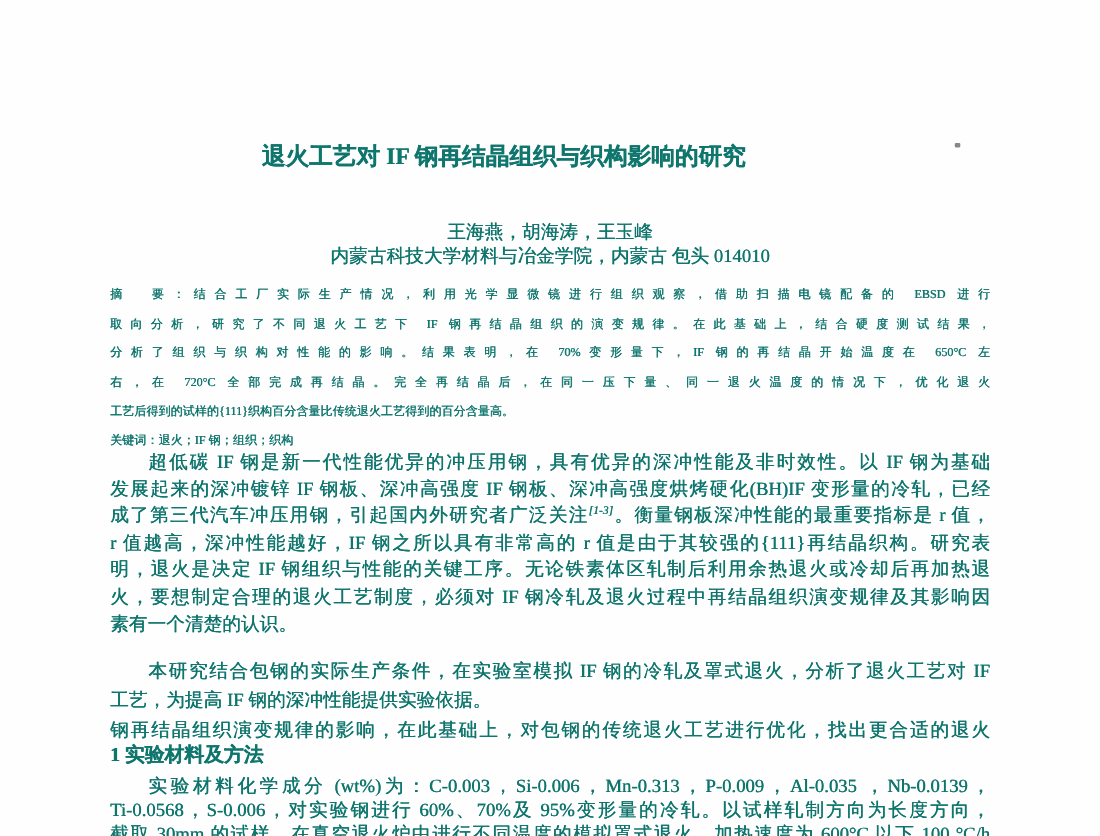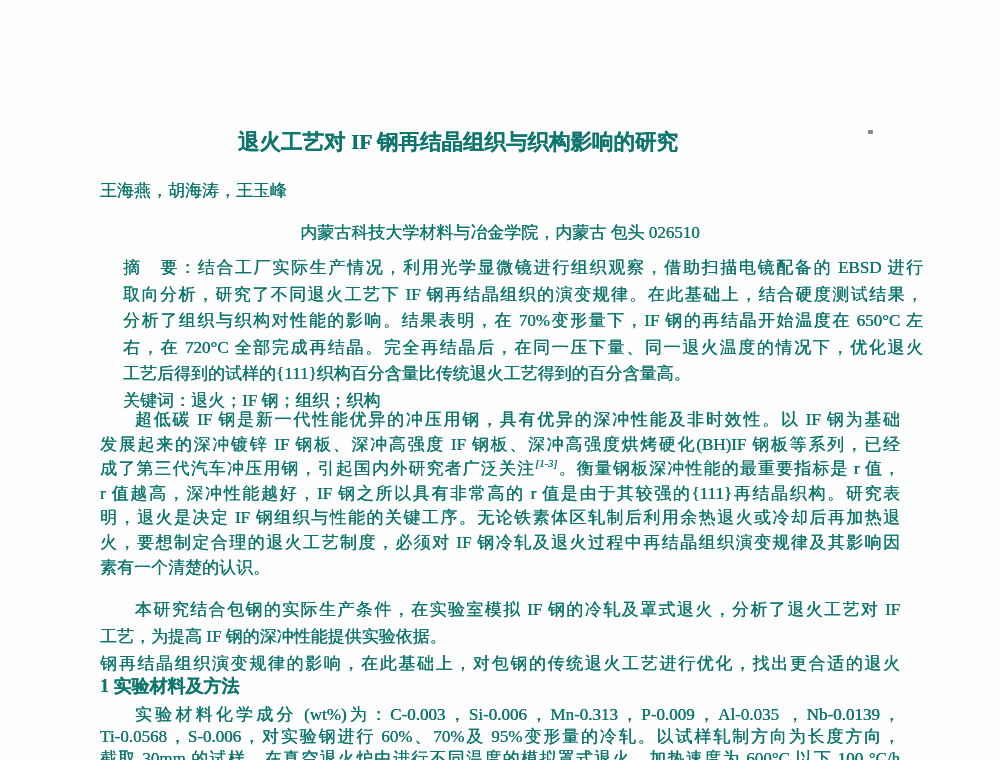--- a/index.html
+++ b/index.html
@@ -25,33 +25,33 @@
   .title {
     top: 127px;
     left: 58px;
     width: 800px;
     text-align: center;
     font-size: 21.5px;
     font-weight: bold;
     white-space: nowrap;
   }
   .authors {
-    top: 179px;
+    top: 199px;
+    text-align: center;
     font-size: 17px;
   }
   .affil {
     top: 221px;
     text-align: center;
     font-size: 17px;
   }
   .abstract {
     top: 255px;
-    font-size: 17px;
+    font-size: 11px;
     line-height: 26.6px;
-    margin-left: 23px;
   }
   .para1 {
     top: 408px;
     font-size: 17px;
     line-height: 24.6px;
   }
   .para2 {
     top: 596px;
     font-size: 17px;
     line-height: 27px;
@@ -97,34 +97,34 @@
 <body>
 
 <div class="page">
 
   <div class="speck"></div>
 
   <div class="block title">退火工艺对 IF 钢再结晶组织与织构影响的研究</div>
 
   <div class="block authors">王海燕，胡海涛，王玉峰</div>
 
-  <div class="block affil">内蒙古科技大学材料与冶金学院，内蒙古 包头 026510</div>
+  <div class="block affil">内蒙古科技大学材料与冶金学院，内蒙古 包头 014010</div>
 
   <div class="block abstract">
     <div class="ln">摘　要：结合工厂实际生产情况，利用光学显微镜进行组织观察，借助扫描电镜配备的 EBSD 进行</div>
     <div class="ln">取向分析，研究了不同退火工艺下 IF 钢再结晶组织的演变规律。在此基础上，结合硬度测试结果，</div>
     <div class="ln">分析了组织与织构对性能的影响。结果表明，在 70%变形量下，IF 钢的再结晶开始温度在 650°C 左</div>
     <div class="ln">右，在 720°C 全部完成再结晶。完全再结晶后，在同一压下量、同一退火温度的情况下，优化退火</div>
     <div class="ln short">工艺后得到的试样的{111}织构百分含量比传统退火工艺得到的百分含量高。</div>
     <div class="ln short">关键词：退火；IF 钢；组织；织构</div>
   </div>
 
   <div class="block para1">
     <div class="ln indent">超低碳 IF 钢是新一代性能优异的冲压用钢，具有优异的深冲性能及非时效性。以 IF 钢为基础</div>
-    <div class="ln">发展起来的深冲镀锌 IF 钢板、深冲高强度 IF 钢板、深冲高强度烘烤硬化(BH)IF 钢板等系列，已经</div>
+    <div class="ln">发展起来的深冲镀锌 IF 钢板、深冲高强度 IF 钢板、深冲高强度烘烤硬化(BH)IF 变形量的冷轧，已经</div>
     <div class="ln"><span>成了第三代汽车冲压用钢，引起国内外研究者广泛关注</span><sup class="cite">[1-3]</sup><span>。衡量钢板深冲性能的最重要指标是 r 值，</span></div>
     <div class="ln">r 值越高，深冲性能越好，IF 钢之所以具有非常高的 r 值是由于其较强的{111}再结晶织构。研究表</div>
     <div class="ln">明，退火是决定 IF 钢组织与性能的关键工序。无论铁素体区轧制后利用余热退火或冷却后再加热退</div>
     <div class="ln">火，要想制定合理的退火工艺制度，必须对 IF 钢冷轧及退火过程中再结晶组织演变规律及其影响因</div>
     <div class="ln short">素有一个清楚的认识。</div>
   </div>
 
   <div class="block para2">
     <div class="ln indent">本研究结合包钢的实际生产条件，在实验室模拟 IF 钢的冷轧及罩式退火，分析了退火工艺对 IF</div>
     <div class="ln short">工艺，为提高 IF 钢的深冲性能提供实验依据。</div>

